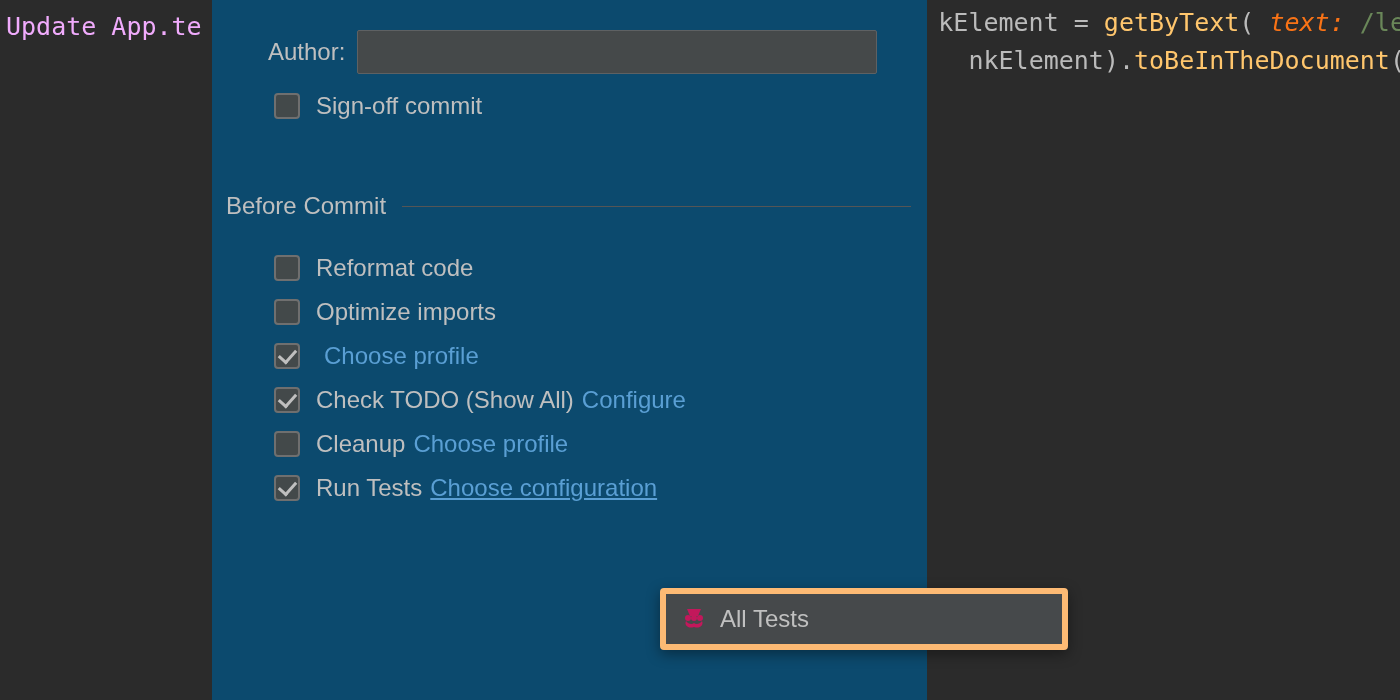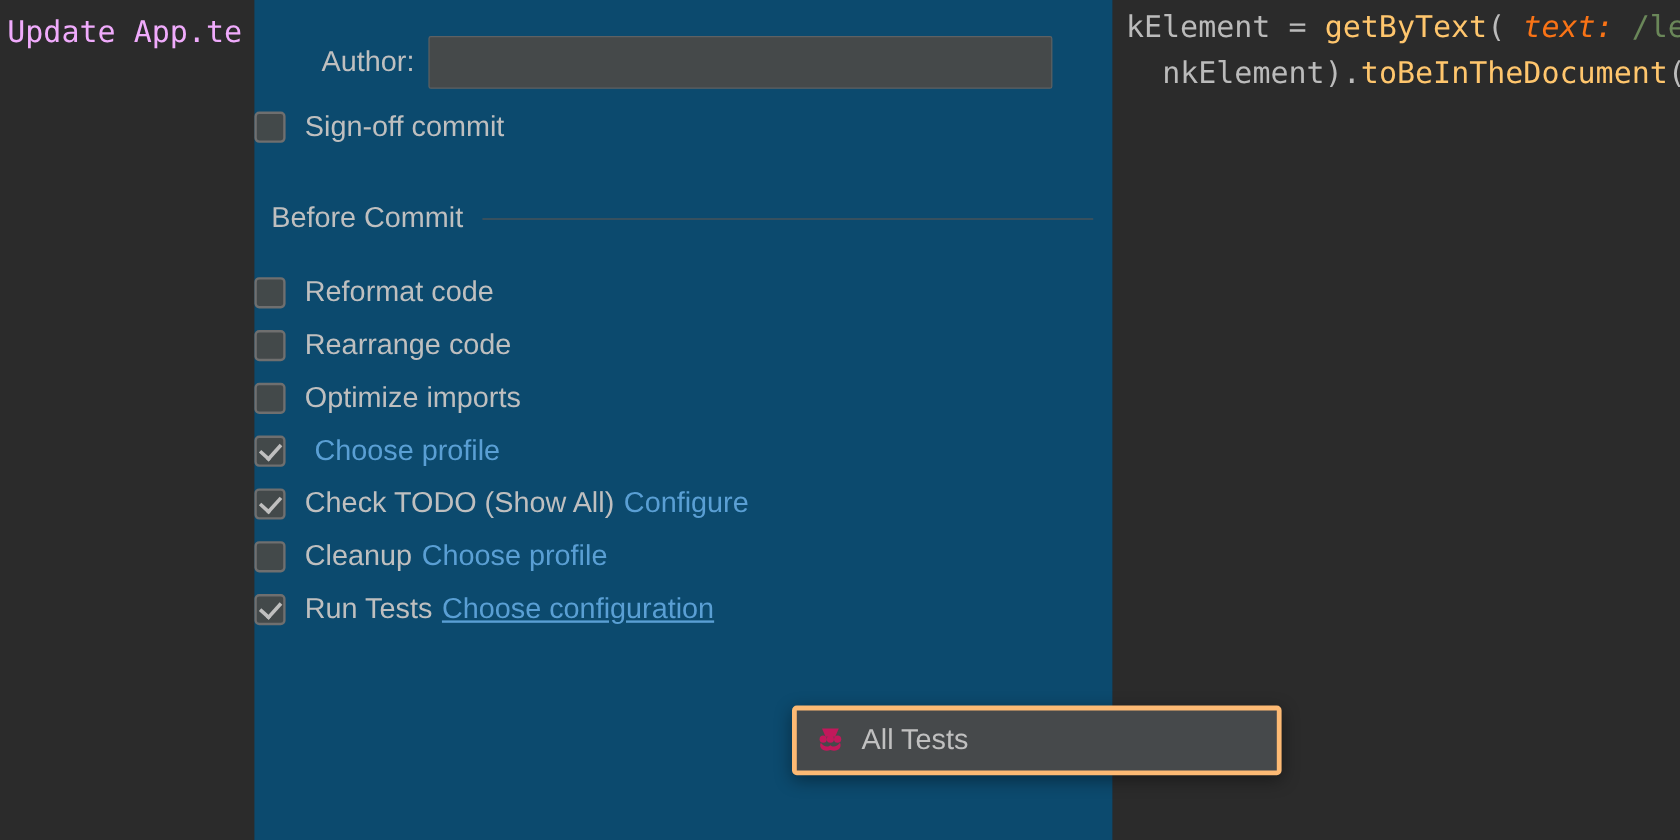--- a/index.html
+++ b/index.html
@@ -61,21 +61,21 @@
   .author-input {
     width: 520px; height: 44px;
     background: #45494a;
     border: 1px solid #5e6163;
     border-radius: 2px;
     color: #c0c0c0;
     font-size: 22px;
     padding: 0 8px;
   }
 
-  .cb-row { display: flex; align-items: center; margin-bottom: 16px; }
+  .cb-row { padding-left: 62px; display: flex; align-items: center; margin-bottom: 16px; }
   .checkbox {
     width: 26px; height: 26px;
     border: 2px solid #6f6f6f;
     border-radius: 4px;
     background: #43494a;
     margin-right: 16px;
     flex-shrink: 0;
     position: relative;
   }
   .checkbox.checked::after {
@@ -87,40 +87,40 @@
     border-width: 0 3px 3px 0;
     transform: rotate(42deg);
   }
   .cb-label { color: #bfbfbf; white-space: nowrap; }
   .link { color: #5a9fd4; margin-left: 8px; cursor: pointer; }
   .link.underline { text-decoration: underline; }
 
   .section-header {
     display: flex; align-items: center;
     padding-left: 14px;
-    margin-top: 48px;
+    margin-top: 72px;
     margin-bottom: 34px;
     color: #bfbfbf;
     font-size: 24px;
   }
   .section-header .rule {
     flex: 1;
     height: 1px;
     background: #555;
     margin-left: 16px;
     margin-right: 16px;
   }
 
   .popup {
     position: absolute;
     top: 588px;
     left: 660px;
     width: 408px;
     background: #46494b;
-    border: 4px solid #fdba74;
+    border: 6px solid #fdba74;
     border-radius: 4px;
     box-shadow: 0 4px 14px rgba(0,0,0,0.4);
     padding: 8px 0;
     z-index: 50;
   }
   .popup-item {
     display: flex; align-items: center;
     padding: 3px 16px;
     font-size: 24px;
     color: #c0c0c0;
@@ -164,24 +164,20 @@
   <div class="section-header">
     <span>Before Commit</span>
     <div class="rule"></div>
   </div>
 
   <div class="cb-row">
     <div class="checkbox"></div>
     <span class="cb-label">Reformat code</span>
   </div>
 
-  <div class="cb-row">
-    <div class="checkbox"></div>
-    <span class="cb-label">Rearrange code</span>
-  </div>
 
   <div class="cb-row">
     <div class="checkbox"></div>
     <span class="cb-label">Optimize imports</span>
   </div>
 
   <div class="cb-row">
     <div class="checkbox checked"></div>
     <span class="link">Choose profile</span>
   </div>

